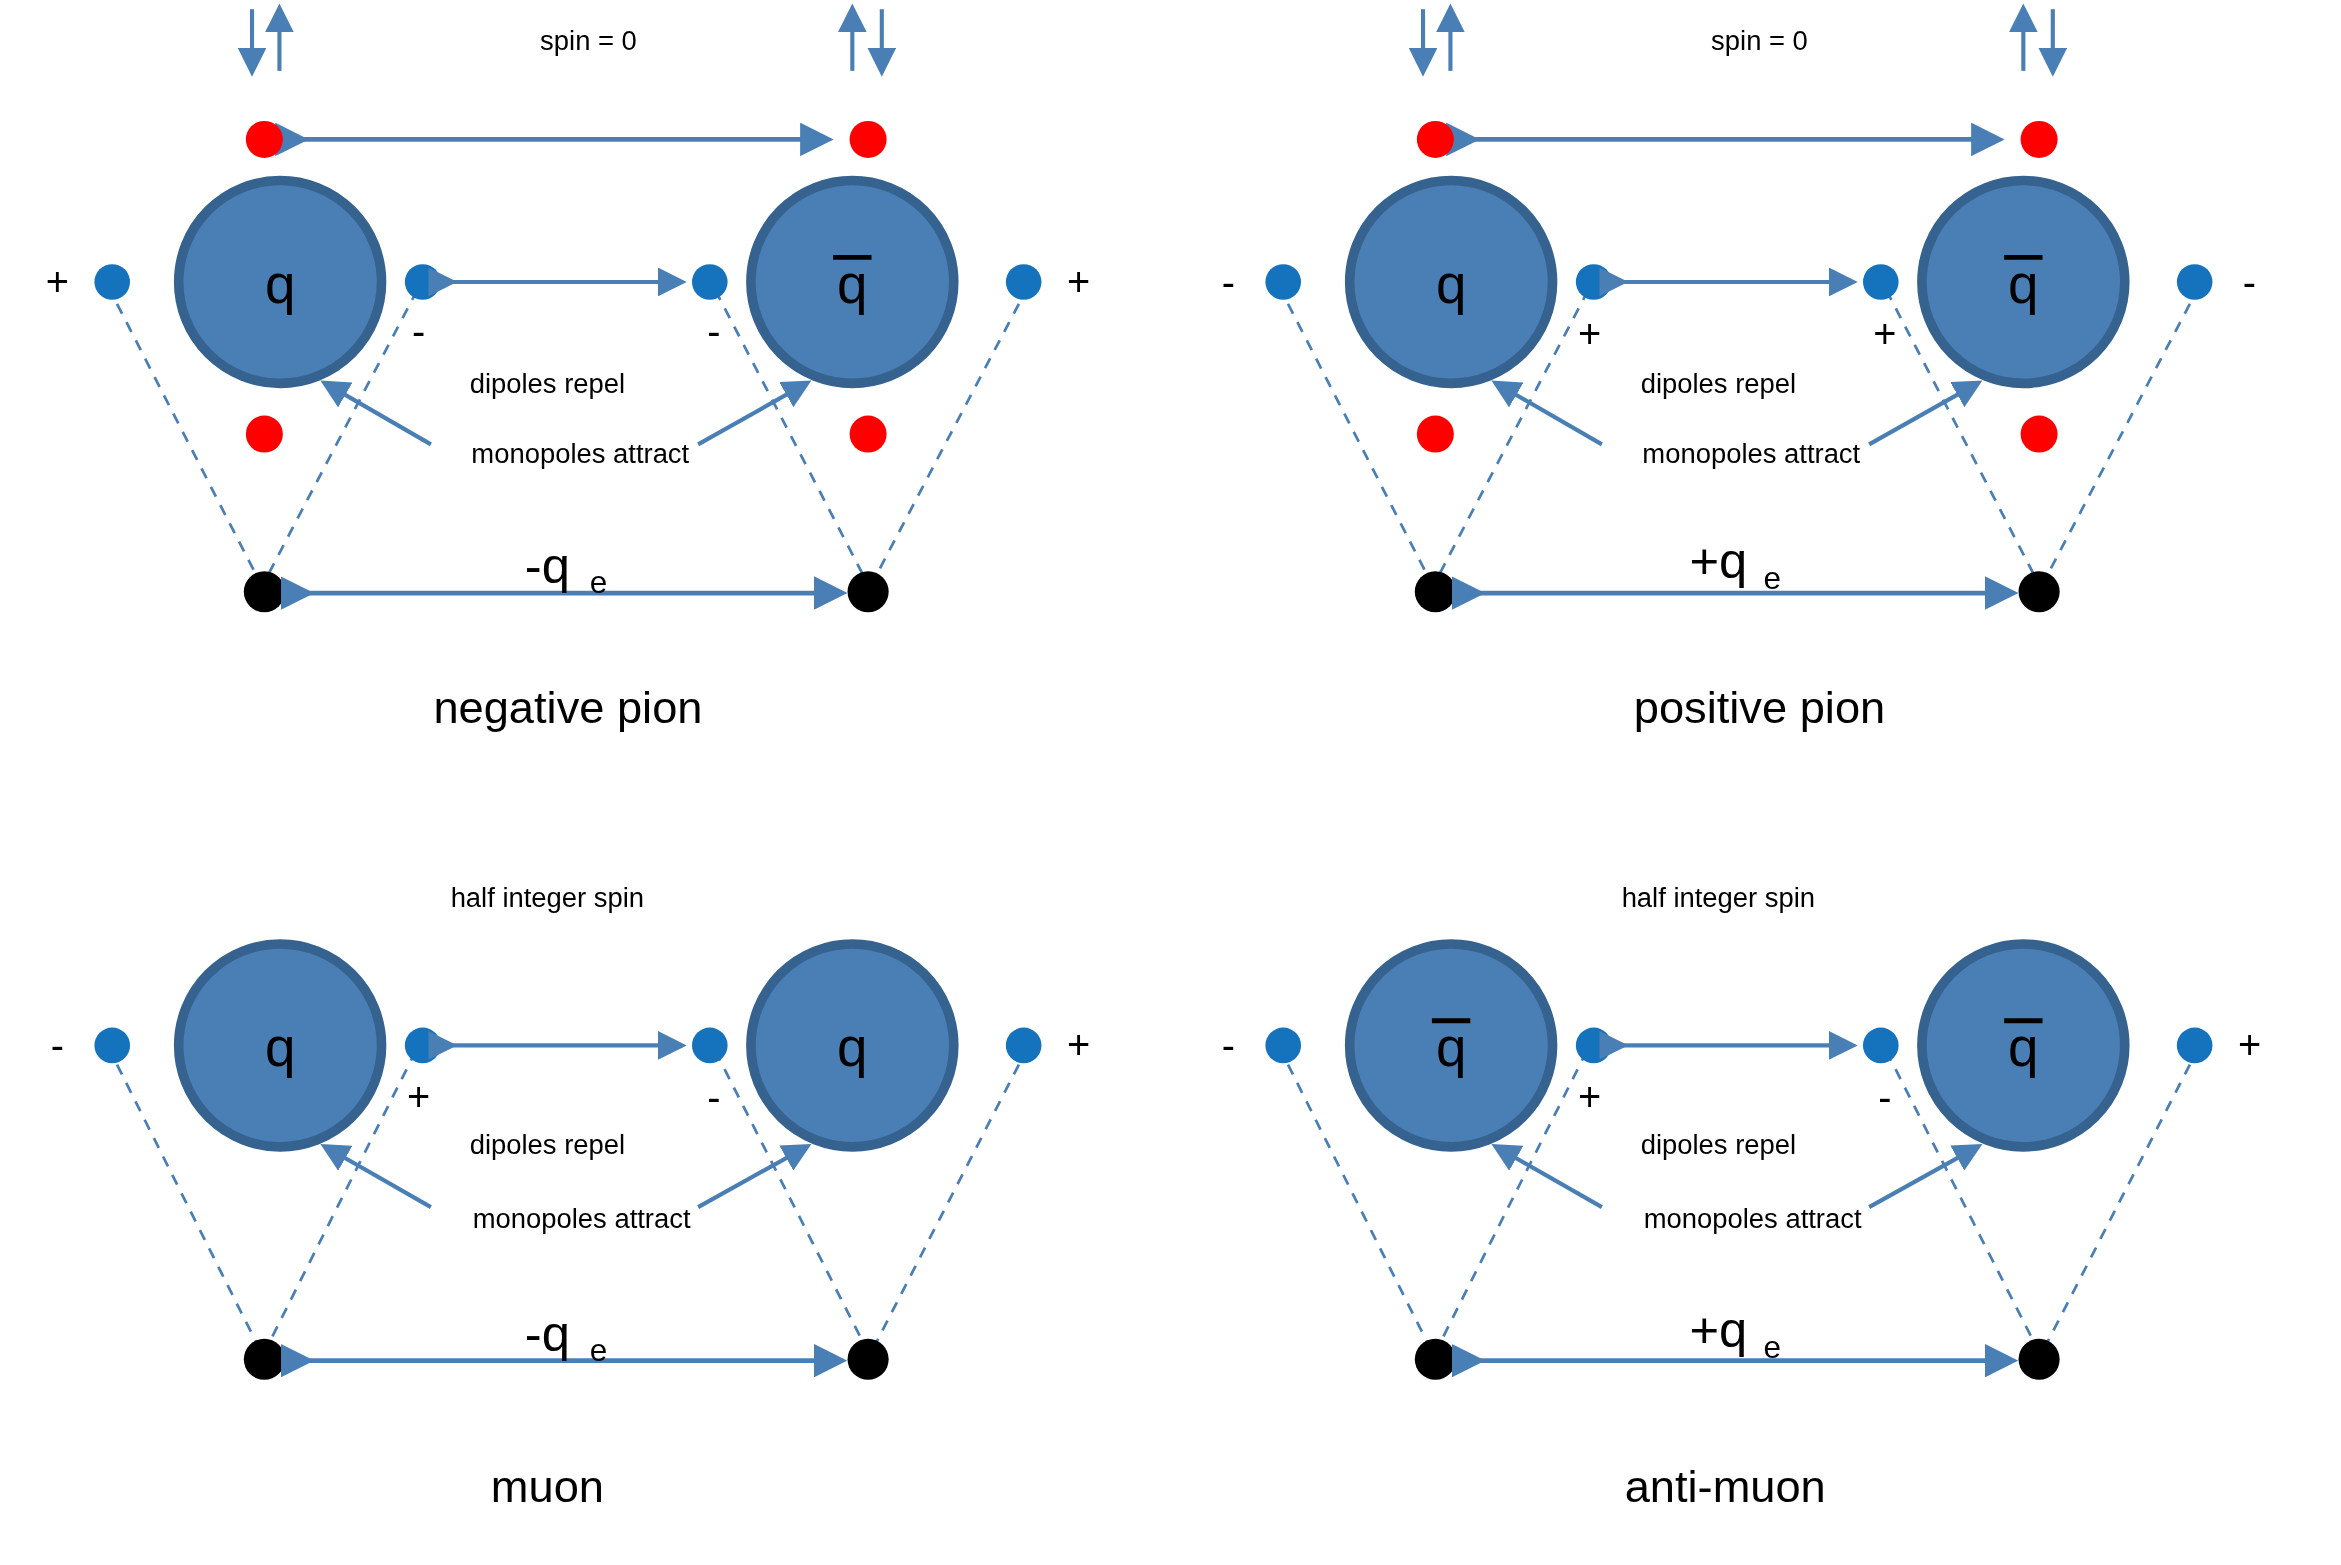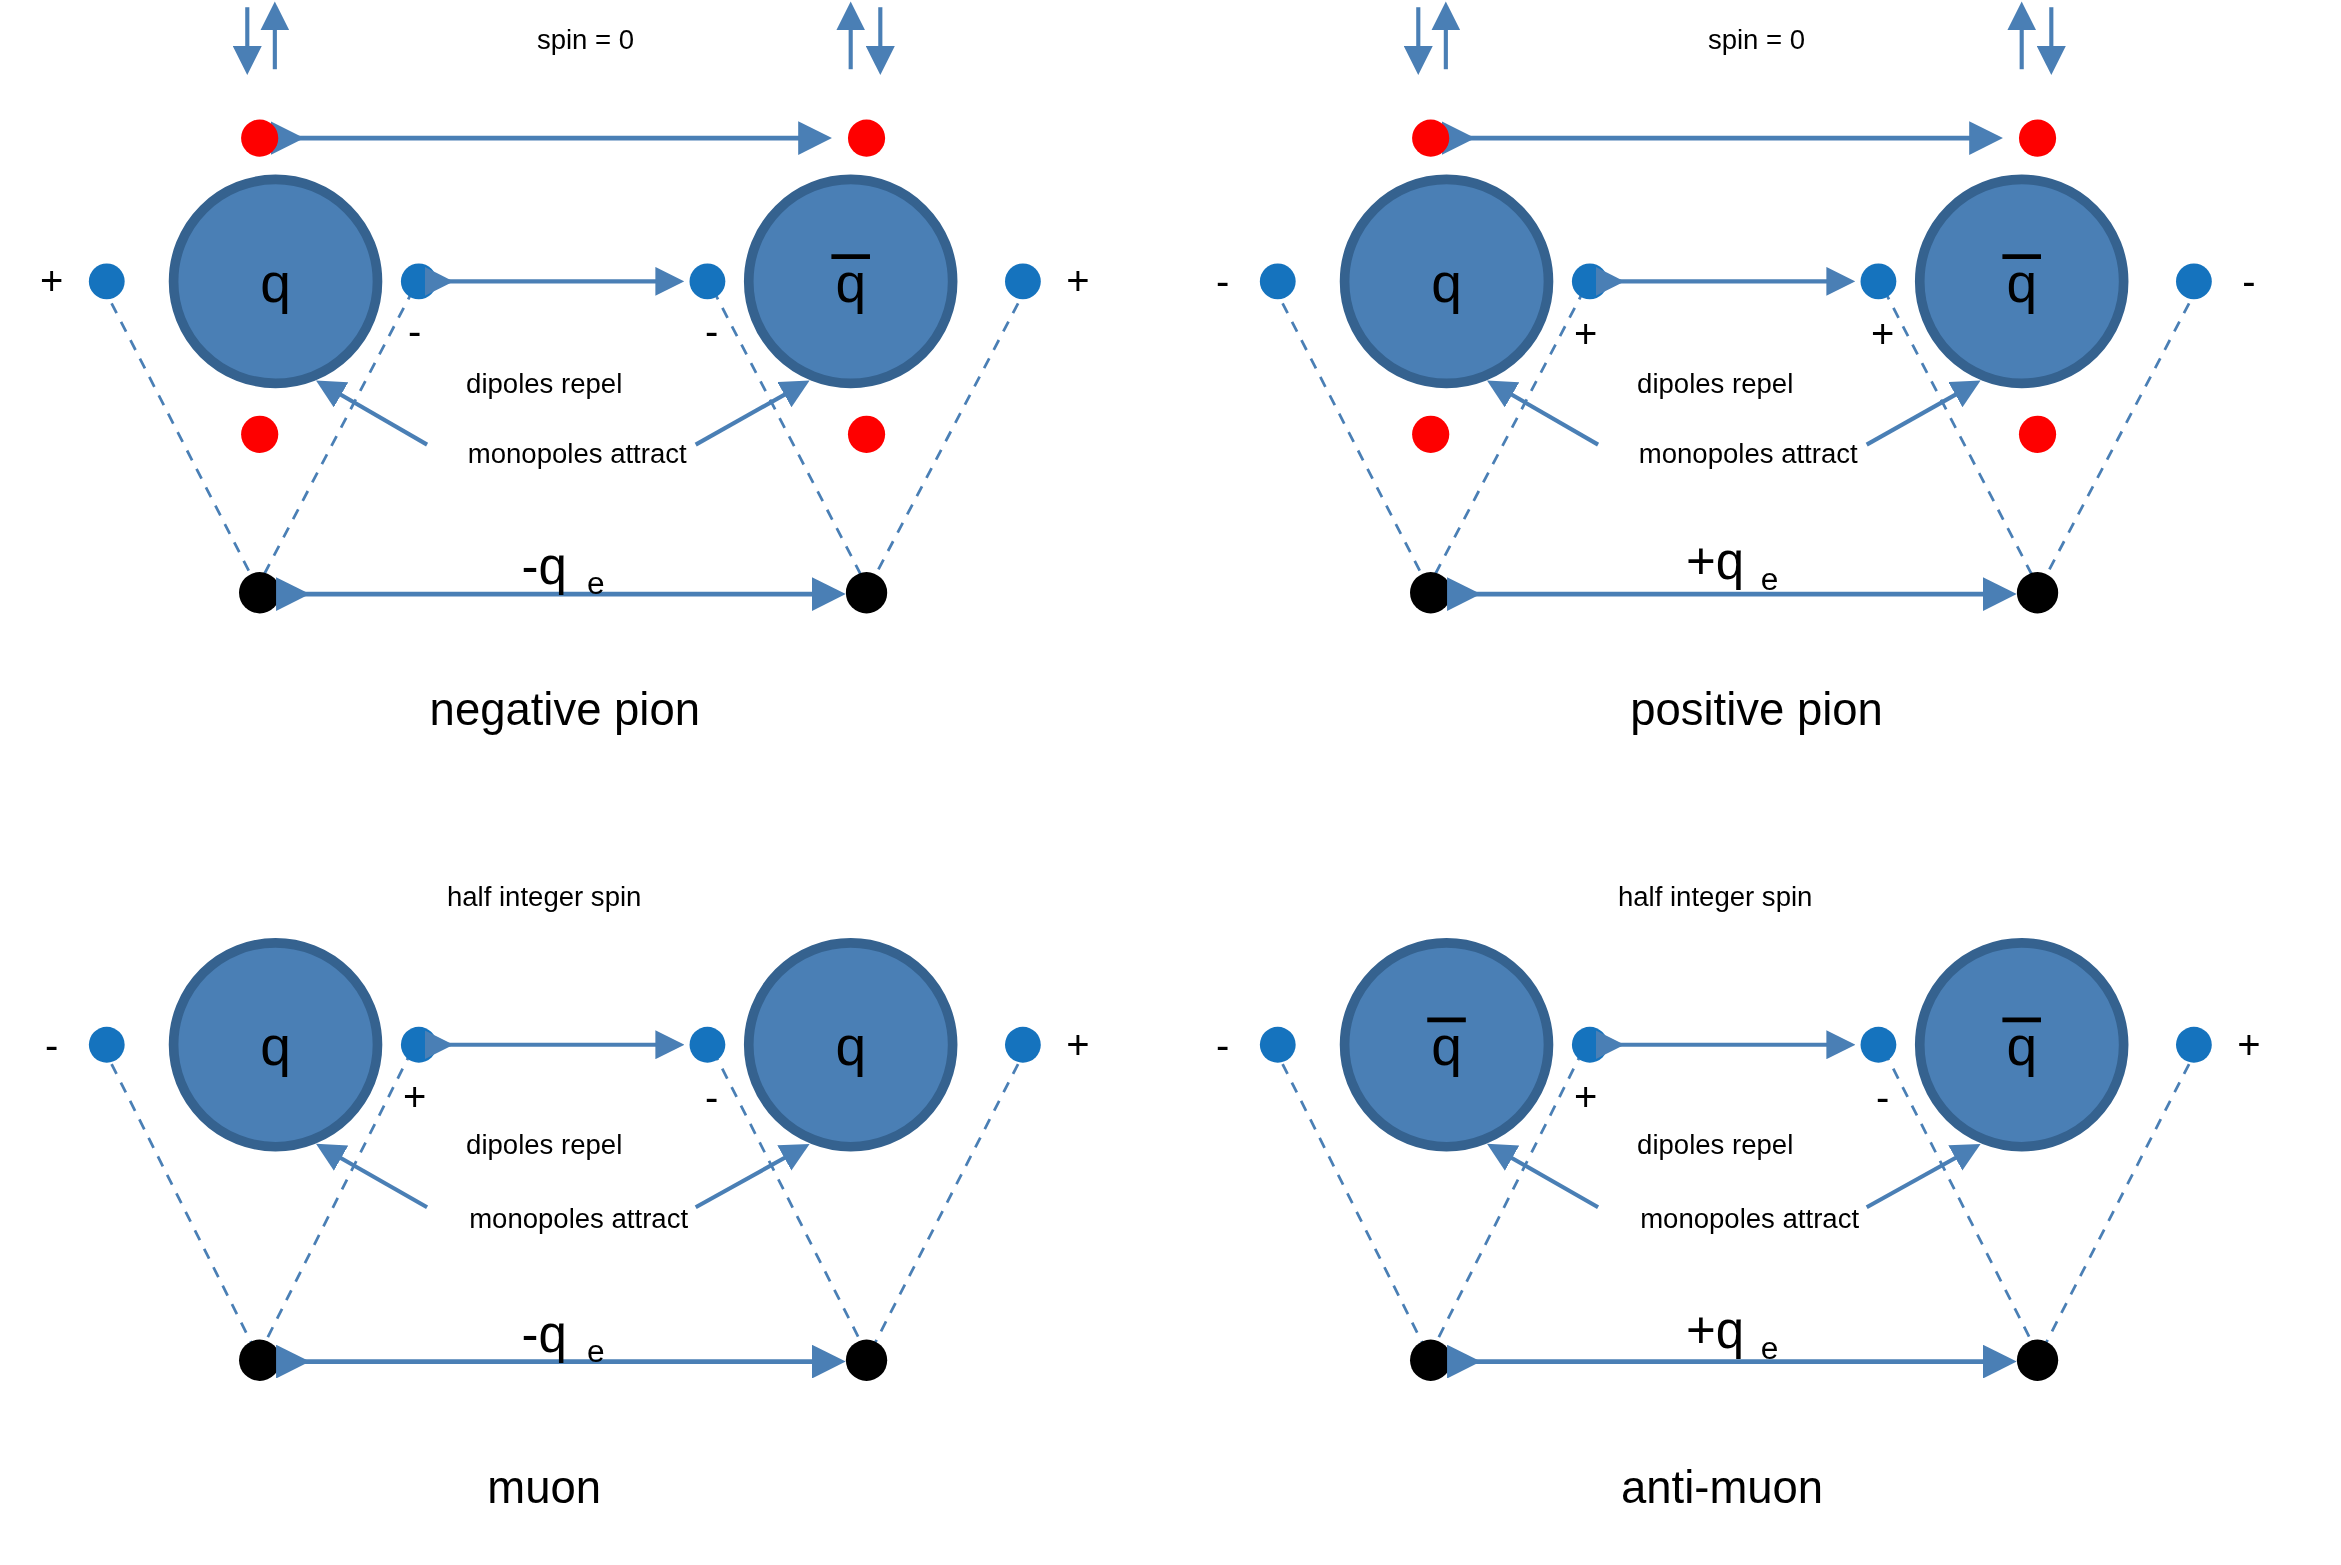--- a/index.html
+++ b/index.html
@@ -10,21 +10,21 @@
     position:relative;
     overflow:hidden;
   }
   .grid{
     position:absolute;inset:0;
     display:grid;
     grid-template-columns:1fr 1fr;
     grid-template-rows:1fr 1fr;
   }
   .panel{position:relative;}
-  .svgwrap{position:absolute;inset:0;}
+  .svgwrap{position:absolute;inset:0;padding-left:6px;}
   svg{width:100%;height:100%;display:block;}
   .lbl{font-family:"Liberation Sans", sans-serif;fill:#000;}
   .caption{font-size:66px;}
   .note{font-size:40px;}
   .sign{font-size:58px;font-weight:400;}
   .qlab{font-size:80px;}
   .chg{font-size:74px;}
   .chgsub{font-size:46px;}
 </style>
 </head>

